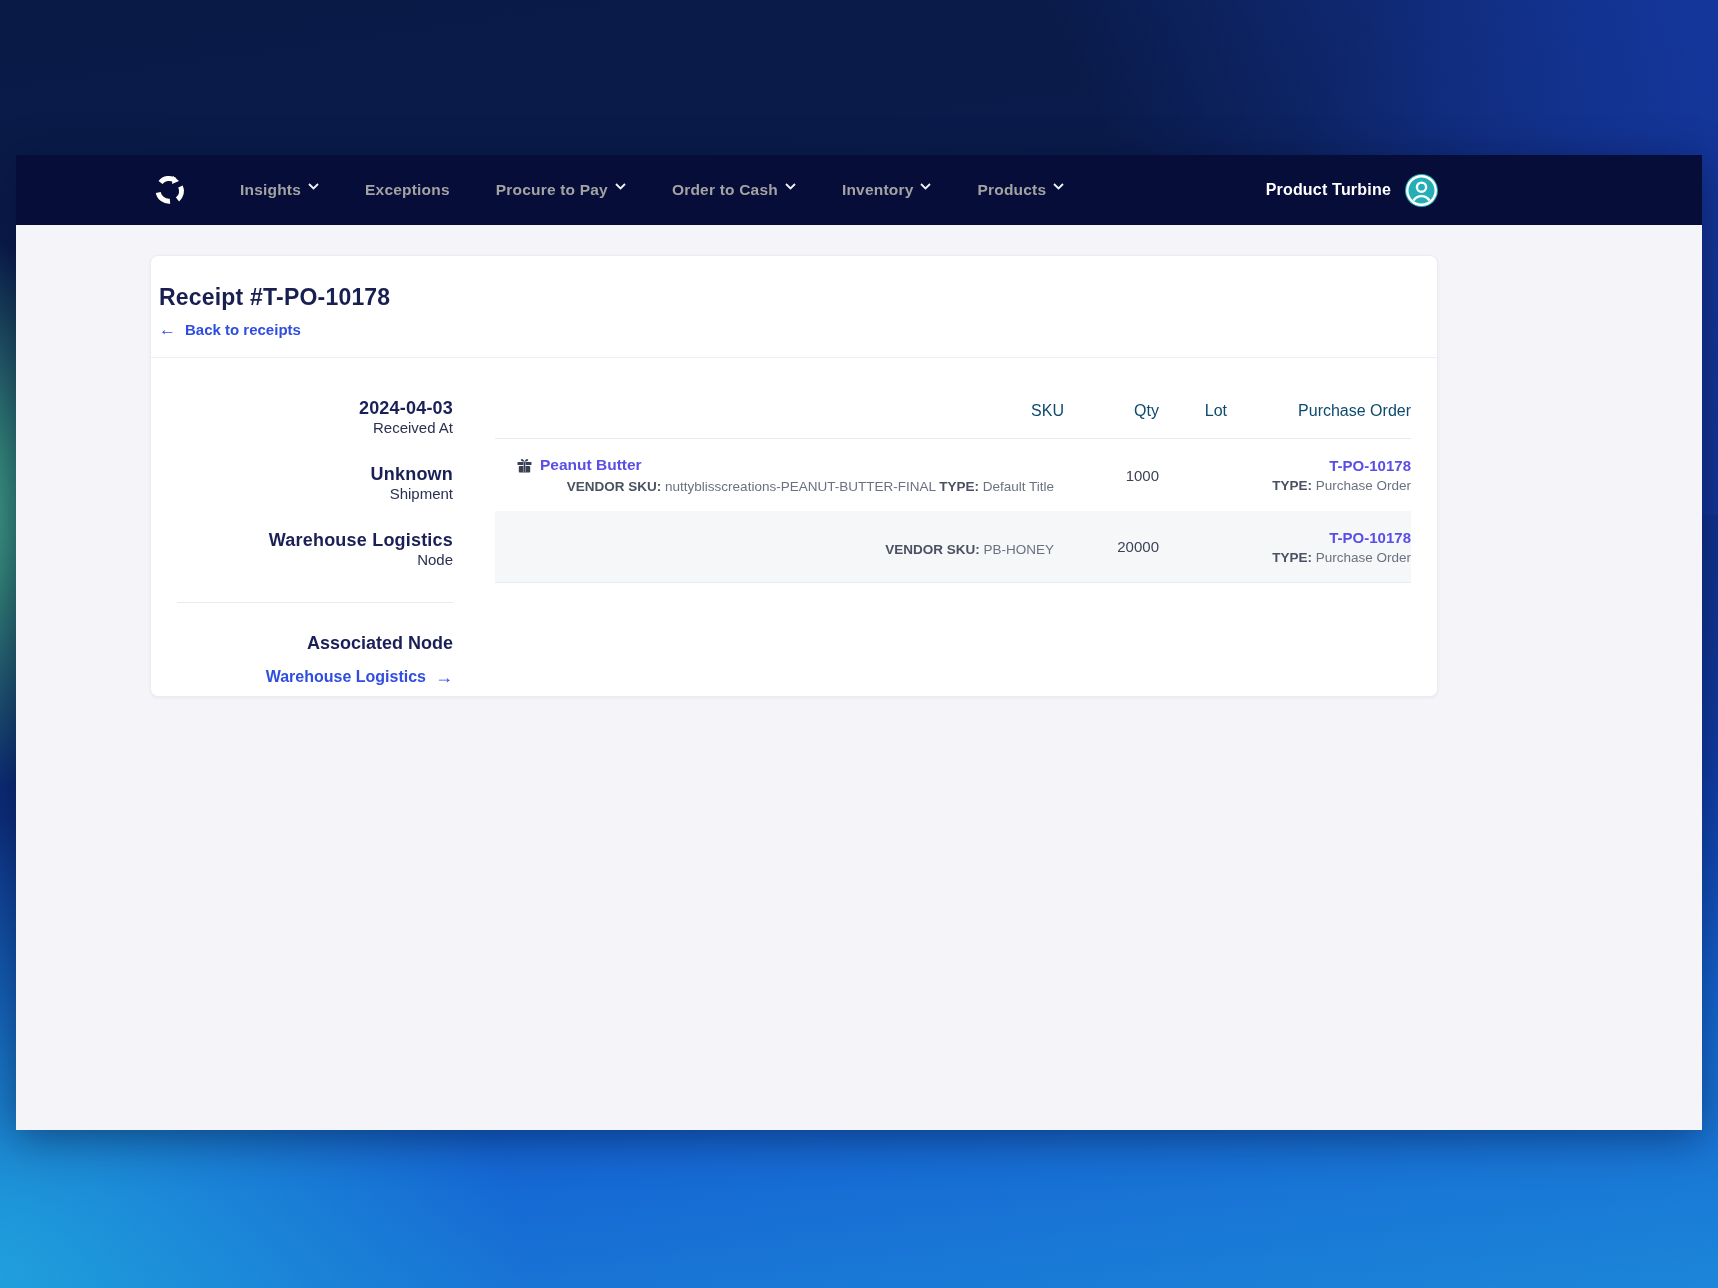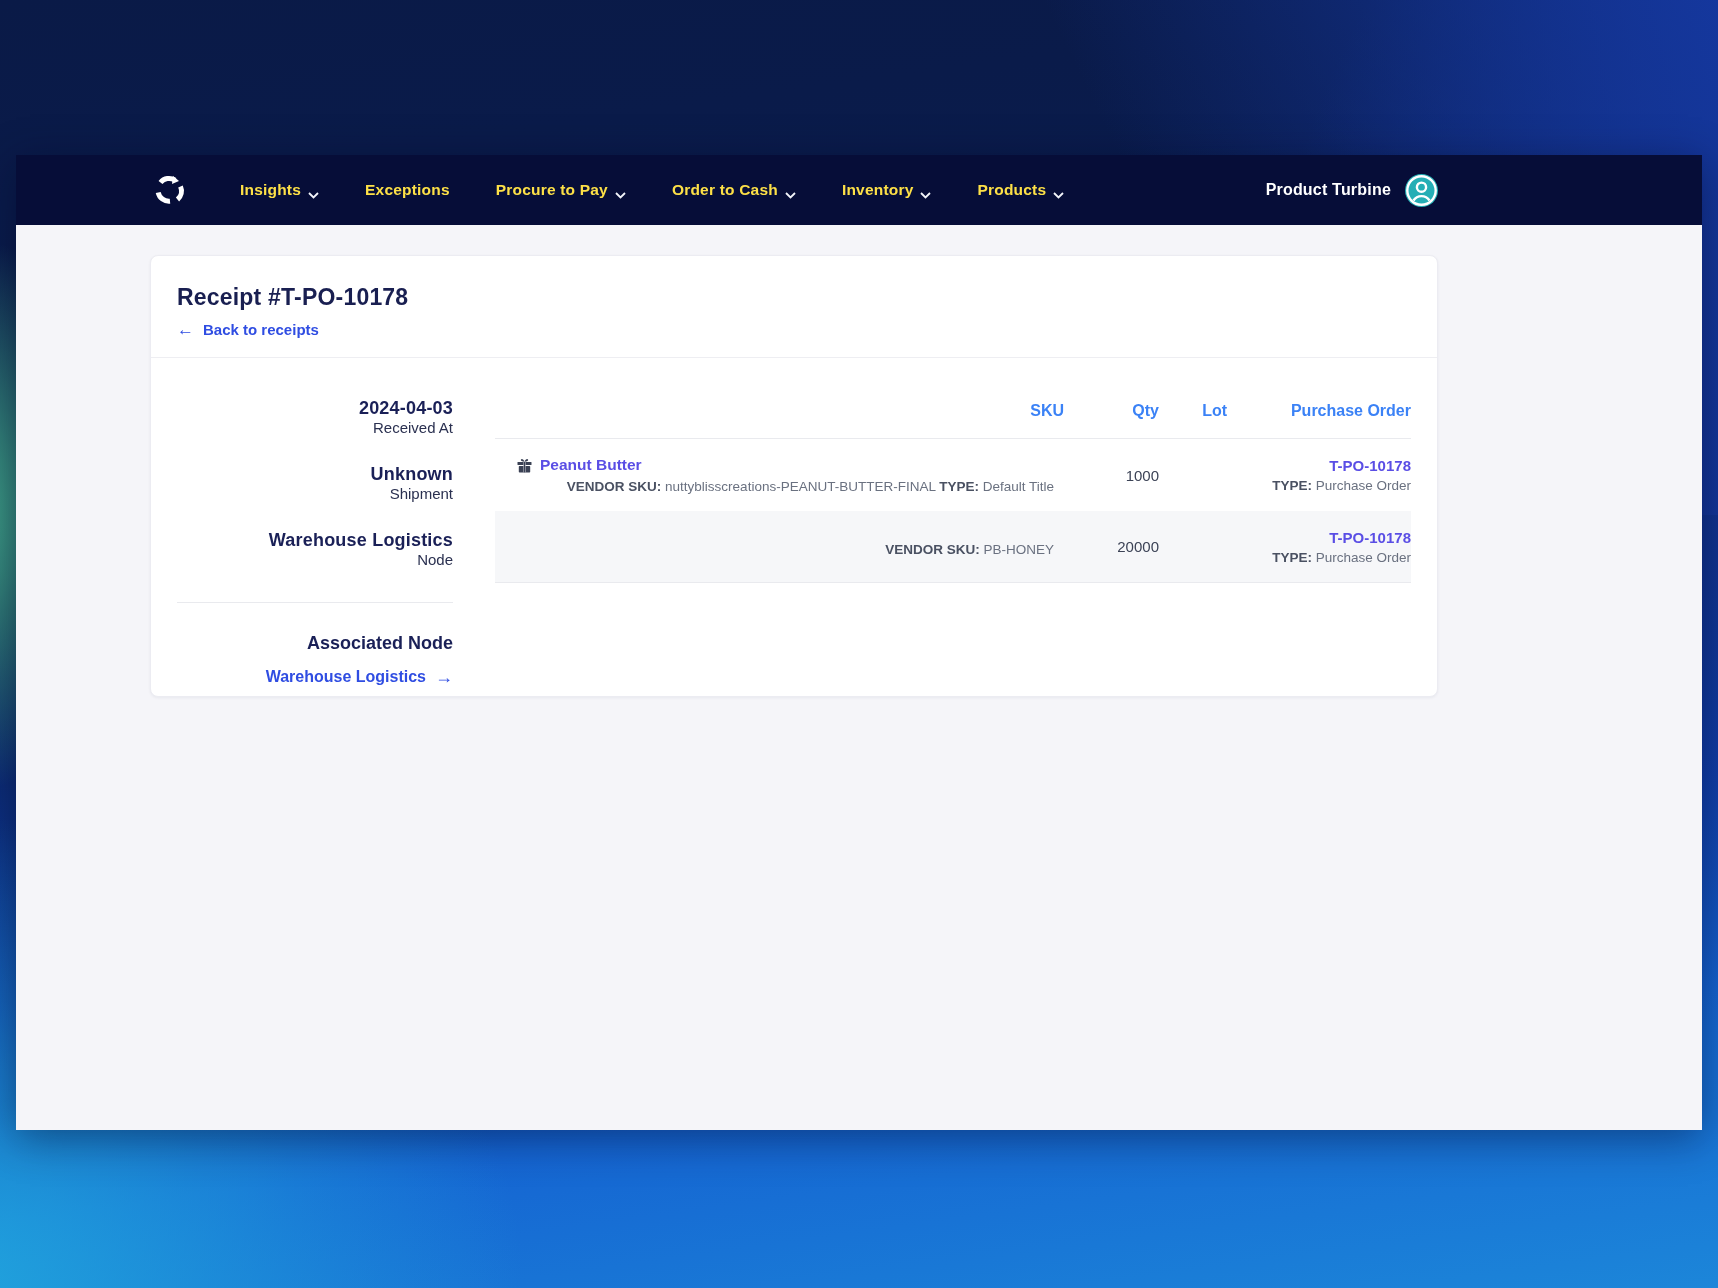--- a/index.html
+++ b/index.html
@@ -21,33 +21,33 @@
   
   .window { position:absolute; left:16px; right:16px; top:155px; bottom:158px;
             display:flex; flex-direction:column; box-shadow:0 8px 40px rgba(3,8,40,.45); }
 
   
   .navbar { height:70px; background:#060D38; flex:0 0 auto; }
   .nav-inner { width:1288px; margin-left:134px; height:100%;
                display:flex; align-items:center; }
   .brand { width:38px; height:38px; margin-right:52px; display:flex; align-items:center; justify-content:center; cursor:pointer; }
   .nav-links { display:flex; align-items:center; gap:46px; }
-  .nav-item { display:flex; align-items:flex-end; gap:7px; color:#fde047; font-size:15.5px; font-weight:700;
+  .nav-item { display:flex; align-items:flex-start; gap:7px; color:#a3a3a3; font-size:15.5px; font-weight:700;
               letter-spacing:.2px; cursor:pointer; white-space:nowrap; }
   .chev { width:11px; height:7px; display:inline-block; margin-top:2px; }
   .nav-right { margin-left:auto; display:flex; align-items:center; gap:14px; }
   .account-name { color:#ffffff; font-size:16px; font-weight:700; letter-spacing:.2px; }
   .avatar { width:33px; height:33px; border-radius:50%; background:#25AEB5; display:flex; align-items:center; justify-content:center; cursor:pointer; }
 
   
   .page { flex:1 1 auto; background:#F5F5F9; overflow:hidden; }
   .card { width:1288px; margin:30px 0 0 134px; background:#FFFFFF; border:1px solid #ECECF2;
           border-radius:8px; box-shadow:0 1px 3px rgba(20,26,66,.06); padding-bottom:8px; }
 
-  .card-head { padding:28px 26px 18px 26px; border-bottom:1px solid #EEEEF2; }
+  .card-head { padding:28px 26px 18px 8px; border-bottom:1px solid #EEEEF2; }
   .receipt-title { font-size:23px; font-weight:800; color:#191F51; letter-spacing:.2px; }
   .back-link { margin-top:10px; display:inline-flex; align-items:center; gap:9px;
                color:#2F4DE2; font-size:15px; font-weight:600; cursor:pointer; text-decoration:none; }
   .back-link .arrow { font-size:17px; line-height:1; }
 
   .card-body { display:flex; padding:24px 26px 0 26px; gap:42px; min-height:330px;text-align:right; }
 
   
   .detail-col { width:276px; flex:0 0 auto; padding-top:16px; }
   .detail-item { margin-bottom:28px; }
@@ -56,21 +56,21 @@
   .detail-divider { border:none; border-top:1px solid #E9EAEE; margin:34px 0 30px 0; }
   .assoc-heading { font-size:18px; font-weight:800; color:#1A2057; }
   .assoc-link { margin-top:14px; display:inline-flex; align-items:center; gap:9px;
                 color:#2F4DE2; font-size:16px; font-weight:600; cursor:pointer; text-decoration:none; }
   .assoc-link .arrow { font-size:18px; line-height:1; }
 
   
   .table { flex:1 1 auto; padding-top:0; }
   .trow { display:grid; grid-template-columns:1fr 95px 68px 184px; align-items:center; }
   .thead { border-bottom:1px solid #E9EAEE; }
-  .thead .th { font-size:16px; font-weight:700; color:#3b82f6; padding:20px 0 18px 0; }
+  .thead .th { font-size:16px; font-weight:400; color:#0c4a6e; padding:20px 0 18px 0; }
   .th.sku { padding-left:22px; }
   .tbody .trow { min-height:72px; }
   .trow.alt { background:#F6F7F9; }
   .tbody .trow:last-child { border-bottom:1px solid #E9EAEE; }
   .cell { font-size:15px; color:#3C4356; }
   .cell.sku-cell { padding:13px 10px 13px 22px; }
   .sku-line { display:flex; align-items:center; gap:8px; }
   .sku-link { color:#5A4EE5; font-size:15.5px; font-weight:600; cursor:pointer; text-decoration:none; }
   .meta-line { margin-top:5px; font-size:13.5px; color:#6A7180; }
   .meta-label { font-weight:800; color:#4A5162; }

